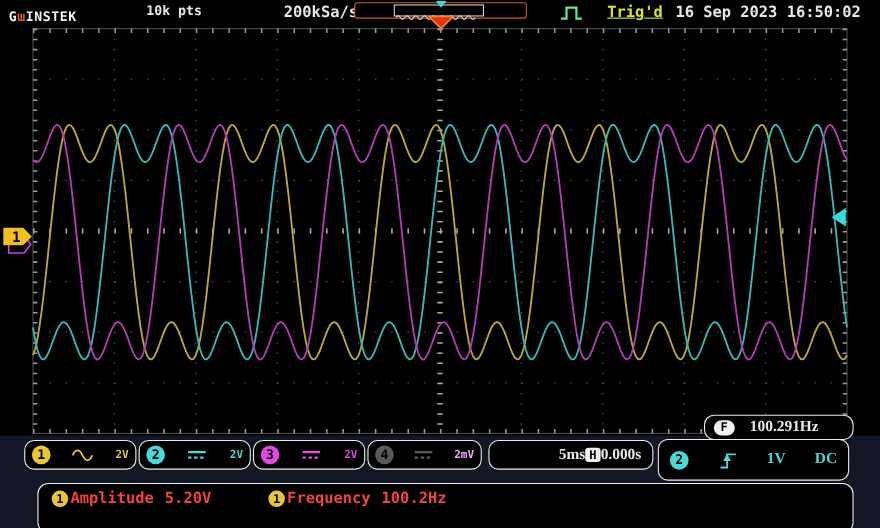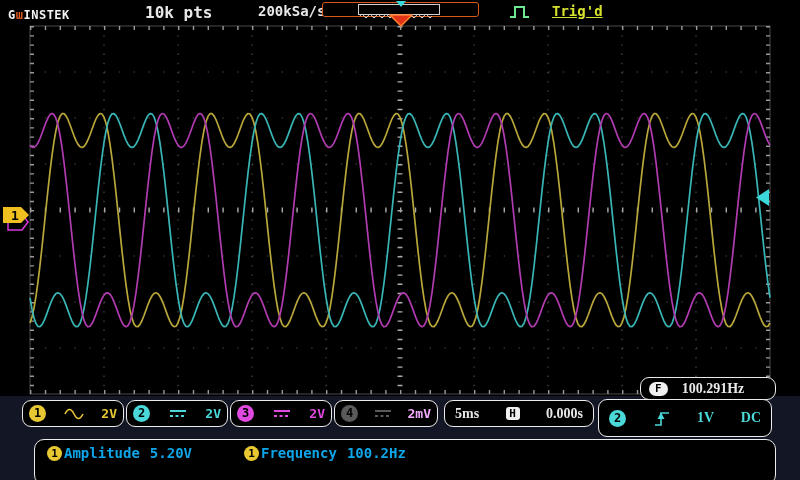--- a/index.html
+++ b/index.html
@@ -3,47 +3,47 @@
 <meta charset="utf-8">
 <style>
   html,body{margin:0;padding:0;background:#0d1018;}
   .screen{position:relative;width:800px;height:480px;background:#000;overflow:hidden;
           font-family:"DejaVu Sans Mono",monospace;font-weight:bold;color:#e8e8e8;}
   .abs{position:absolute;}
   
   .topbar{left:0;top:0;width:800px;height:22px;background:#000;}
   .logo{left:8px;top:8px;font-size:12px;letter-spacing:0.5px;color:#f2f2f2;}
   .logo .w{color:#e85c20;}
-  .acq{left:145px;top:3px;font-size:16px;}
+  .acq{left:133px;top:3px;font-size:12px;}
   .rate{left:258px;top:3px;font-size:14px;}
   .trigd{left:552px;top:3px;font-size:14px;color:#d6e22e;text-decoration:underline;}
   .dt{left:614px;top:3px;font-size:14px;}
   
   .membar{left:322px;top:2px;width:155px;height:13px;border:1px solid #d85818;border-radius:3px;background:#000;}
   .memwin{position:absolute;left:35px;top:1px;width:80px;height:9px;border:1px solid #cfcfcf;background:#000;}
   
   .bottombg{left:0;top:396px;width:800px;height:84px;background:#131624;}
   
   .box{position:absolute;background:#000;border:1px solid #ececec;border-radius:9px;
        display:flex;align-items:center;box-sizing:border-box;}
   .chbox{top:400px;height:27px;padding:0 6px;justify-content:space-between;}
   .chip{width:17px;height:17px;border-radius:50%;color:#000;font-size:12px;line-height:17px;
         text-align:center;flex:0 0 auto;}
-  .scale{font-size:13px;}
-  .tbbox{left:444px;top:400px;width:150px;height:27px;padding:12px 10px;justify-content:space-between;}
+  .scale{font-size:10px;}
+  .tbbox{left:444px;top:400px;width:150px;height:27px;padding:12px 10px;justify-content:flex-end;}
   .trigbox{left:598px;top:399px;width:174px;height:38px;padding:0 10px;justify-content:space-between;}
   .fbox{left:640px;top:377px;width:136px;height:23px;padding:0 8px;justify-content:flex-start;gap:14px;}
   .pill{background:#f0f0f0;color:#000;border-radius:7px;font-size:11px;line-height:14px;
         padding:0 6px;text-align:center;}
   .hicon{background:#f0f0f0;color:#000;border-radius:3px;font-size:11px;line-height:13px;
          width:14px;text-align:center;display:inline-block;}
   .measbar{left:34px;top:439px;width:742px;height:46px;border-radius:10px;padding:0 12px;
            justify-content:flex-start;gap:52px;align-items:flex-start;}
   .measitem{display:flex;align-items:center;gap:2px;margin-top:5px;}
-  .meastxt{color:#0ea5e9;font-size:14px;}
+  .meastxt{color:#ef4444;font-size:14px;}
   .mono14{font-size:14px;font-family:Liberation Serif, serif;}
   .cyantxt{color:#4ad8d8;}
 </style>
 </head>
 <body>
 
 <div class="screen">
 
   <svg id="scope-svg" class="abs" style="left:0;top:0" width="800" height="480">
       <rect x="30" y="26" width="740" height="368" fill="none" stroke="#4a4a4a"></rect>
@@ -87,20 +87,21 @@
       </div>
     </div>
     <svg class="abs" style="left:395px;top:1px" width="12" height="6">
       <polygon points="1,0 11,0 6,6" fill="#3ad8d8"></polygon>
     </svg>
 
     <svg class="abs" style="left:509px;top:3px" width="24" height="17">
       <path d="M1,14 h5 v-10 h9 v10 h5" stroke="#6ee890" stroke-width="2" fill="none"></path>
     </svg>
     <span class="abs trigd">Trig'd</span>
+    <span class="abs dt">16 Sep 2023 16:50:02</span>
   </div>
 
   <svg class="abs" style="left:389px;top:14px" width="24" height="13">
     <polygon points="1,1 23,1 12,12" fill="#e03414" stroke="#ff8030" stroke-width="1.5"></polygon>
   </svg>
 
   <svg class="abs" style="left:2px;top:206px" width="28" height="26">
     <polygon points="6,8 20,8 26,16 20,24 6,24" fill="none" stroke="#d838d8" stroke-width="1.5"></polygon>
   </svg>
   <svg class="abs" style="left:2px;top:206px" width="28" height="20">

